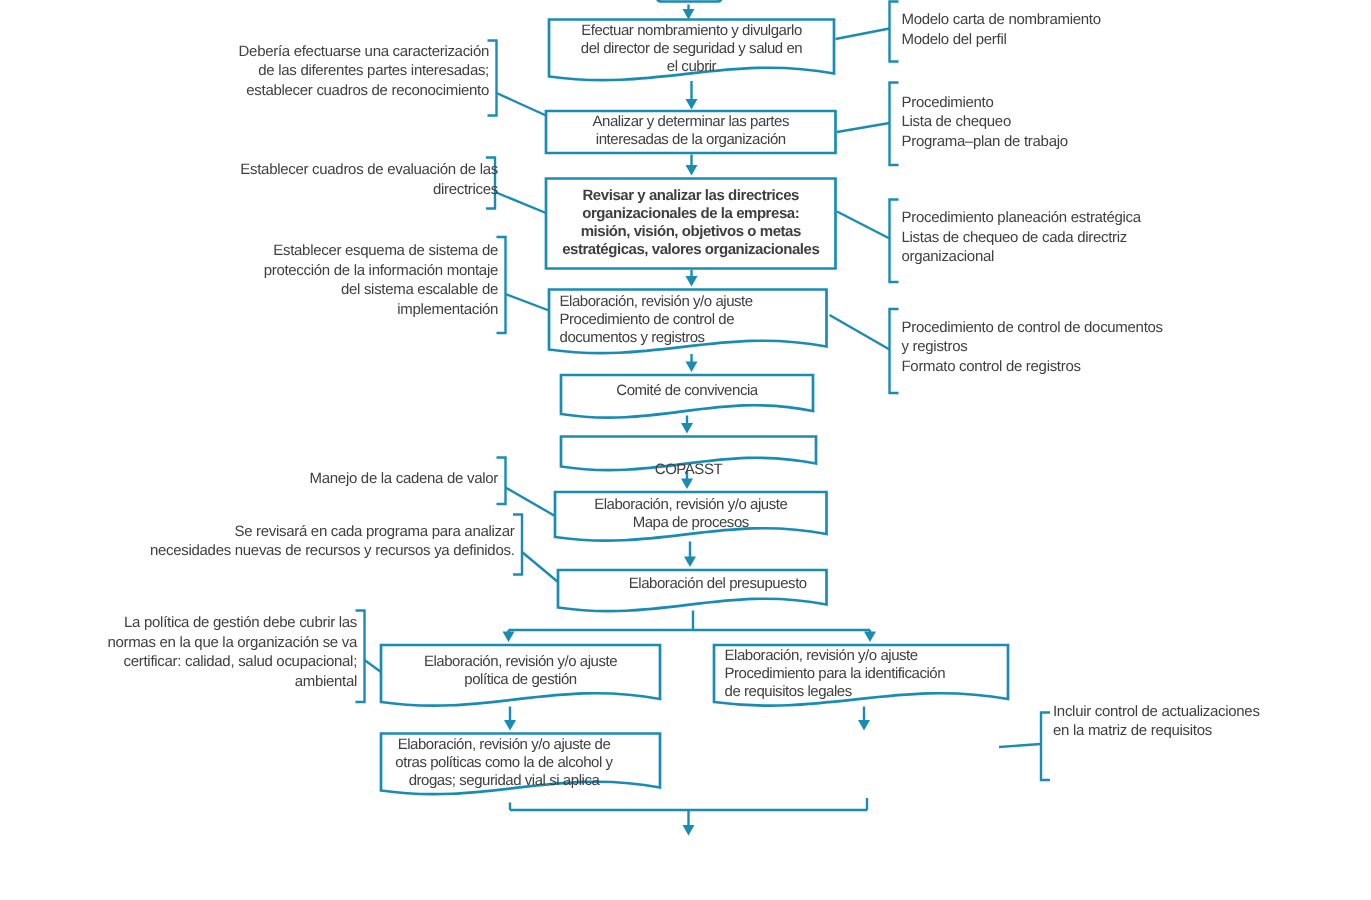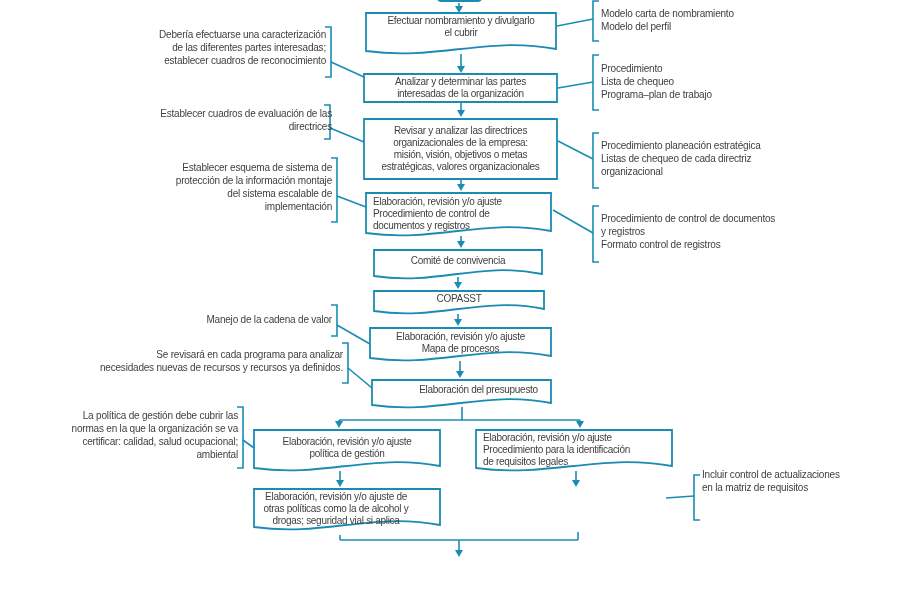--- a/index.html
+++ b/index.html
@@ -92,39 +92,40 @@
         <path d="M1,-6 L1,11 Q1,14 4,14 L41,14 Q44,14 44,11 L44,-6" fill="#fff" stroke="#1a8cb4" stroke-width="1.8"></path>
       </svg>
     </div>
 
   <div class="node" style="left:365px;top:12px;width:192px;height:40px;">
       <svg width="192" height="40" style="position: absolute; left: 0px; top: 0px; overflow: visible; z-index: 0;">
         <path d="M1,1 L191,1 L191,37 C119,24 73,49 1,39 Z" fill="#fff" stroke="#1a8cb4" stroke-width="1.8"></path>
       </svg>
     <div class="ntext">
         <div>Efectuar nombramiento y divulgarlo</div>
+        <div>del director de seguridad y salud en</div>
         <div>el cubrir</div>
       </div>
   </div>
 
   <div class="node" style="left:363px;top:73px;width:195px;height:30px;">
       <svg width="195" height="30" style="position: absolute; left: 0px; top: 0px; overflow: visible; z-index: 0;">
         <path d="M1,1 L194,1 L194,29 L1,29 Z" fill="#fff" stroke="#1a8cb4" stroke-width="1.8"></path>
       </svg>
     <div class="ntext">
         <div>Analizar y determinar las partes</div>
         <div>interesadas de la organización</div>
       </div>
   </div>
 
   <div class="node" style="left:363px;top:118px;width:195px;height:62px;">
       <svg width="195" height="62" style="position: absolute; left: 0px; top: 0px; overflow: visible; z-index: 0;">
         <path d="M1,1 L194,1 L194,61 L1,61 Z" fill="#fff" stroke="#1a8cb4" stroke-width="1.8"></path>
       </svg>
-    <div class="ntext" style="padding-top:7px;">
+    <div class="ntext" style="padding-top:7px;font-weight:bold;">
         <div>Revisar y analizar las directrices</div>
         <div>organizacionales de la empresa:</div>
         <div>misión, visión, objetivos o metas</div>
         <div>estratégicas, valores organizacionales</div>
       </div>
   </div>
 
   <div class="node" style="left:365px;top:192px;width:187px;height:42px;">
       <svg width="187" height="42" style="position: absolute; left: 0px; top: 0px; overflow: visible; z-index: 0;">
         <path d="M1,1 L186,1 L186,39 C116,26 71,51 1,41 Z" fill="#fff" stroke="#1a8cb4" stroke-width="1.8"></path>
@@ -142,21 +143,21 @@
       </svg>
     <div class="ntext" style="padding-top:6px;">
         <div>Comité de convivencia</div>
       </div>
   </div>
 
   <div class="node" style="left:373px;top:290px;width:172px;height:22px;">
       <svg width="172" height="22" style="position: absolute; left: 0px; top: 0px; overflow: visible; z-index: 0;">
         <path d="M1,1 L171,1 L171,19 C107,6 65,31 1,21 Z" fill="#fff" stroke="#1a8cb4" stroke-width="1.8"></path>
       </svg>
-    <div class="ntext" style="padding-top:3px;">
+    <div class="ntext" style="padding-top:18px;">
         <div>COPASST</div>
       </div>
   </div>
 
   <div class="node" style="left:369px;top:327px;width:183px;height:32px;">
       <svg width="183" height="32" style="position: absolute; left: 0px; top: 0px; overflow: visible; z-index: 0;">
         <path d="M1,1 L182,1 L182,29 C113,16 70,41 1,31 Z" fill="#fff" stroke="#1a8cb4" stroke-width="1.8"></path>
       </svg>
     <div class="ntext" style="padding-top:4px;">
         <div>Elaboración, revisión y/o ajuste</div>

